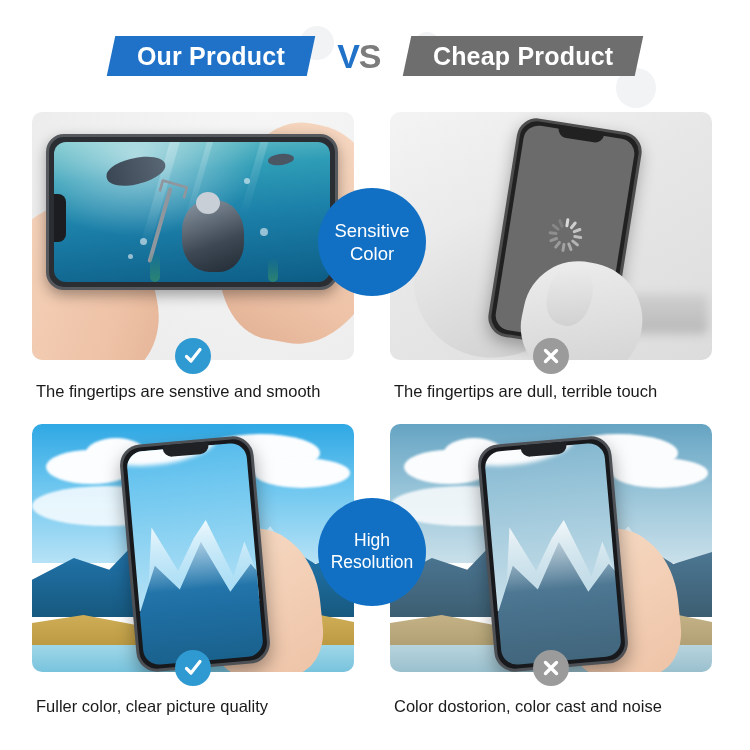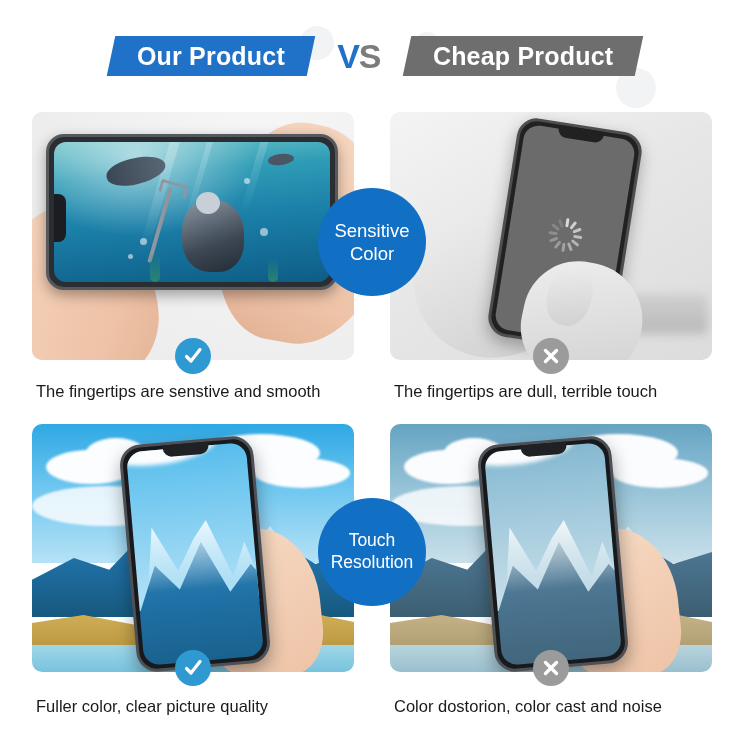--- a/index.html
+++ b/index.html
@@ -337,17 +337,17 @@
     </div>
   </div>
   <div class="cell-cap" style="left:394px;top:697px;">Color dostorion, color cast and noise</div>
 
   <div class="badge-circle" style="left:318px;top:188px;width:108px;height:108px;">
     <span>Sensitive</span>
     <span>Color</span>
   </div>
 
   <div class="badge-circle" style="left:318px;top:498px;width:108px;height:108px;font-size:17.5px;">
-    <span>Touch</span>
+    <span>High</span>
     <span>Resolution</span>
   </div>
 
 </div>
 
 </body></html>

